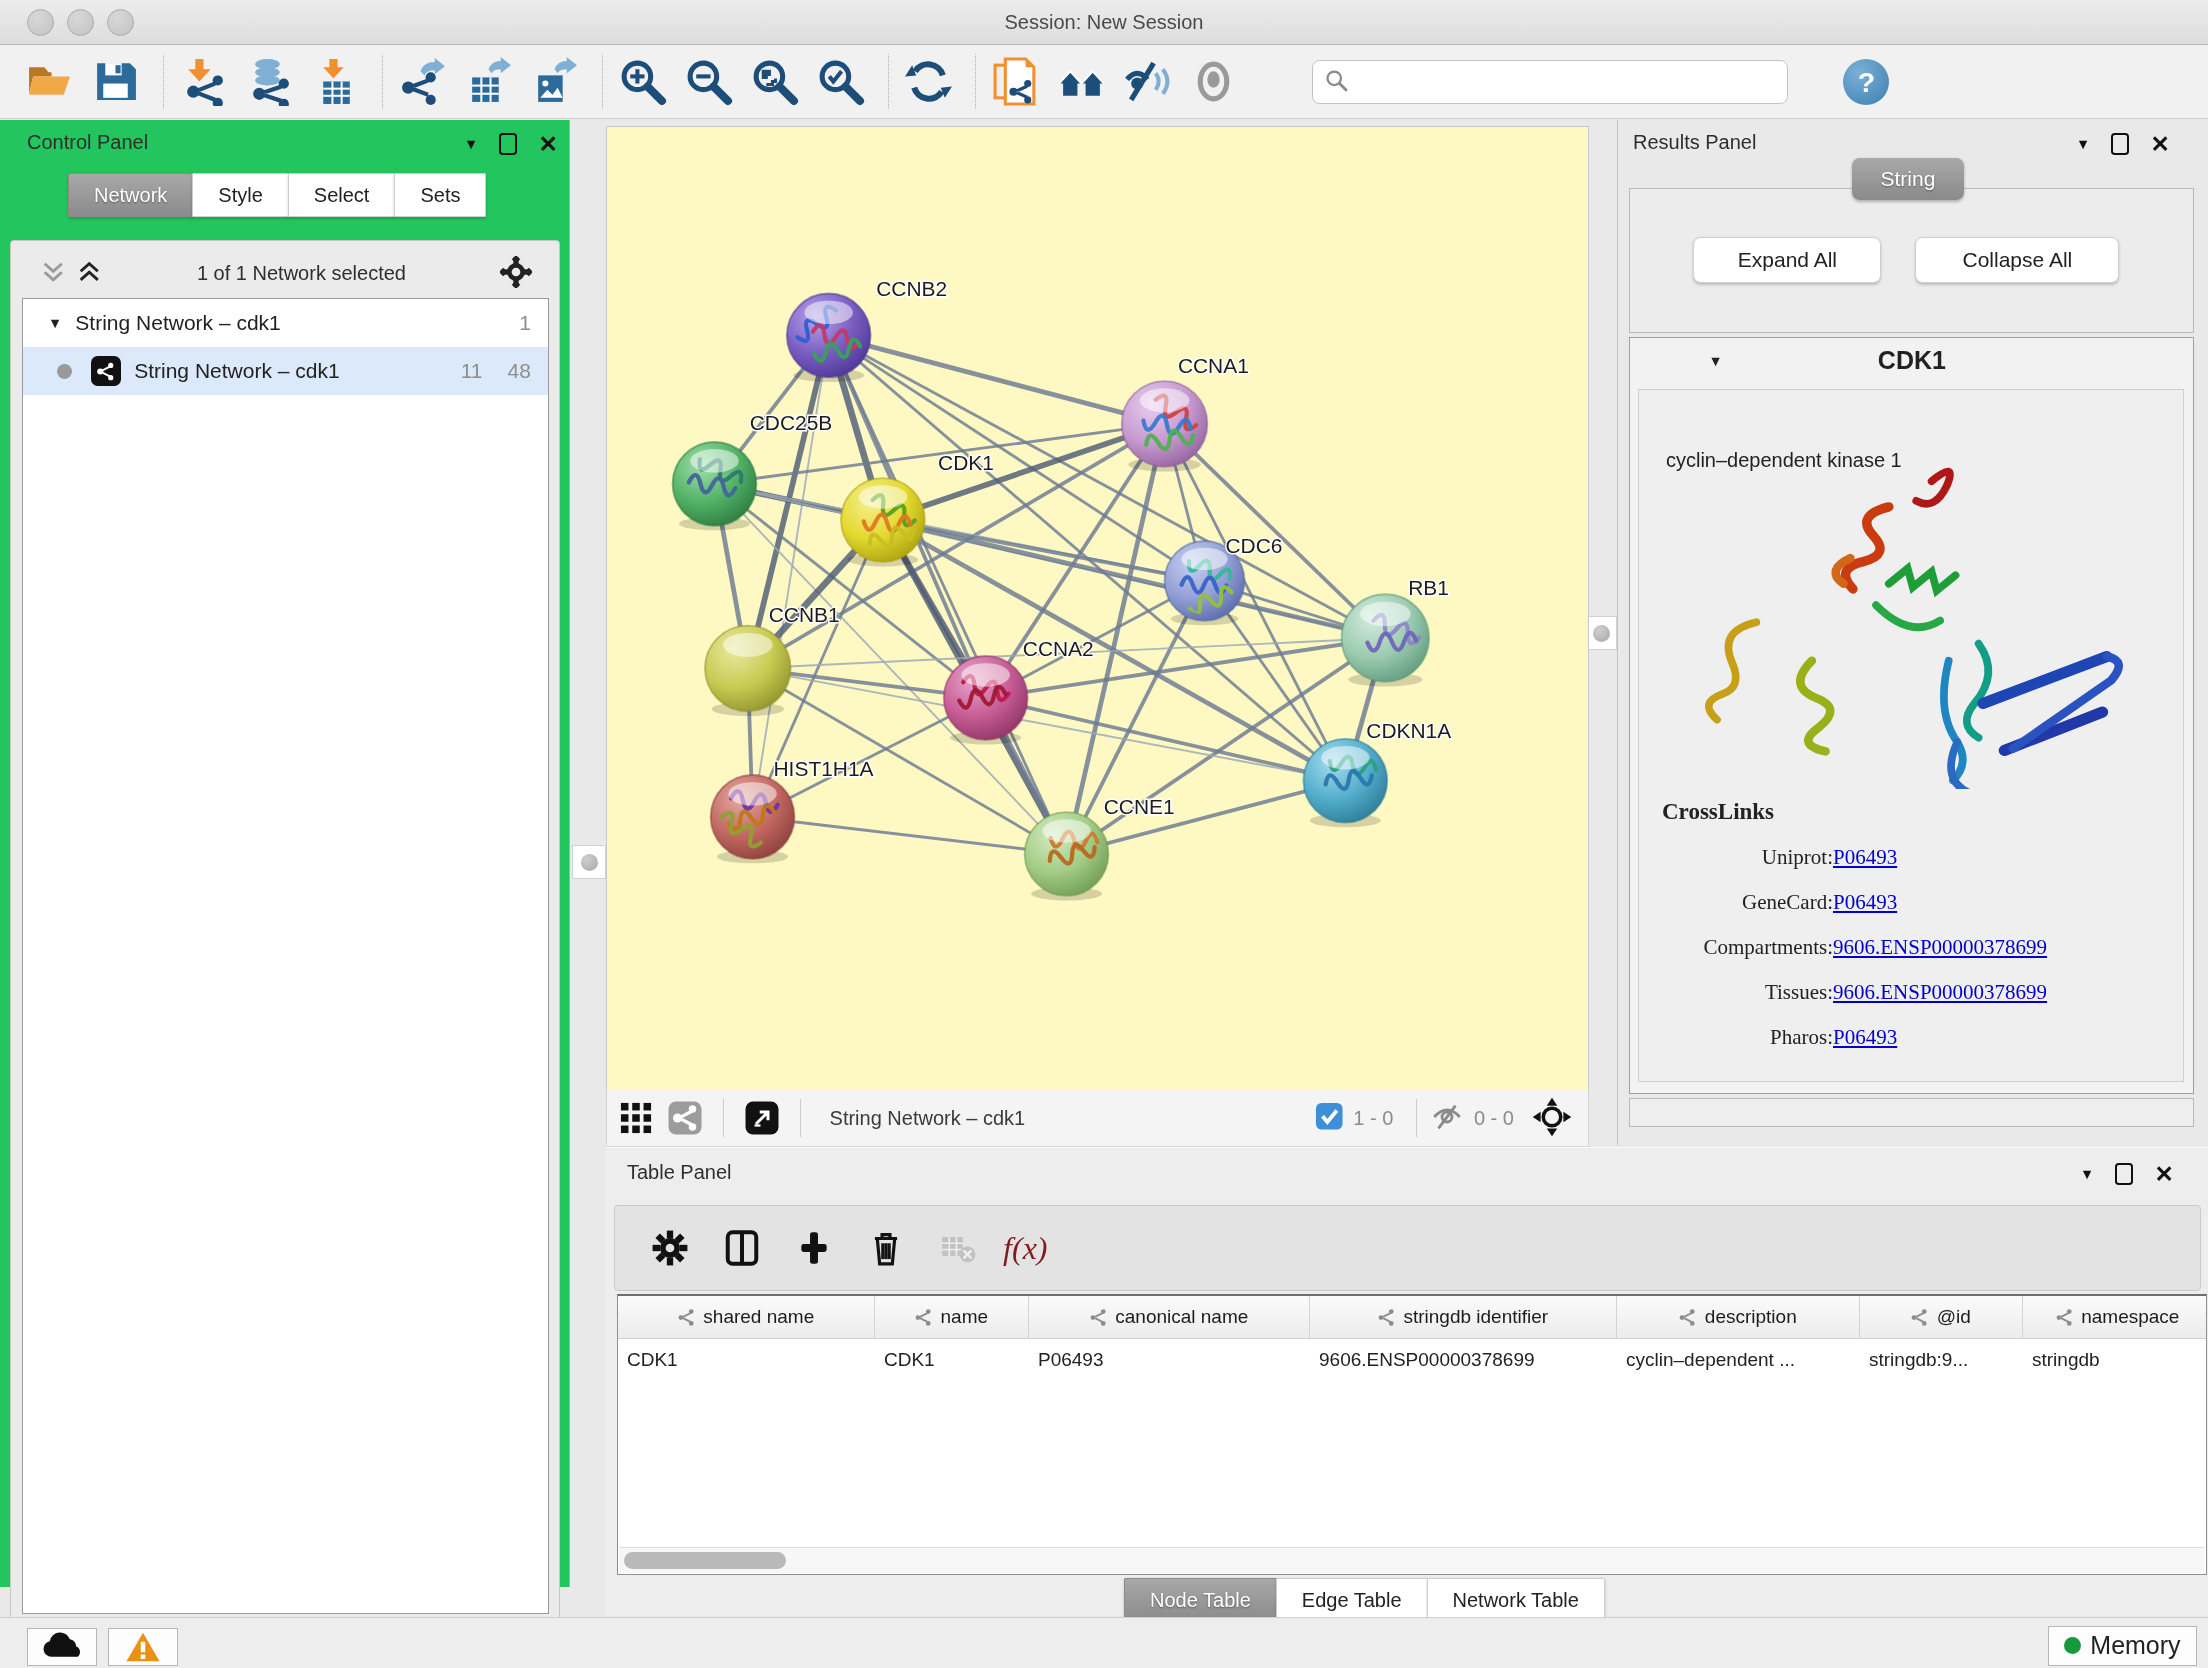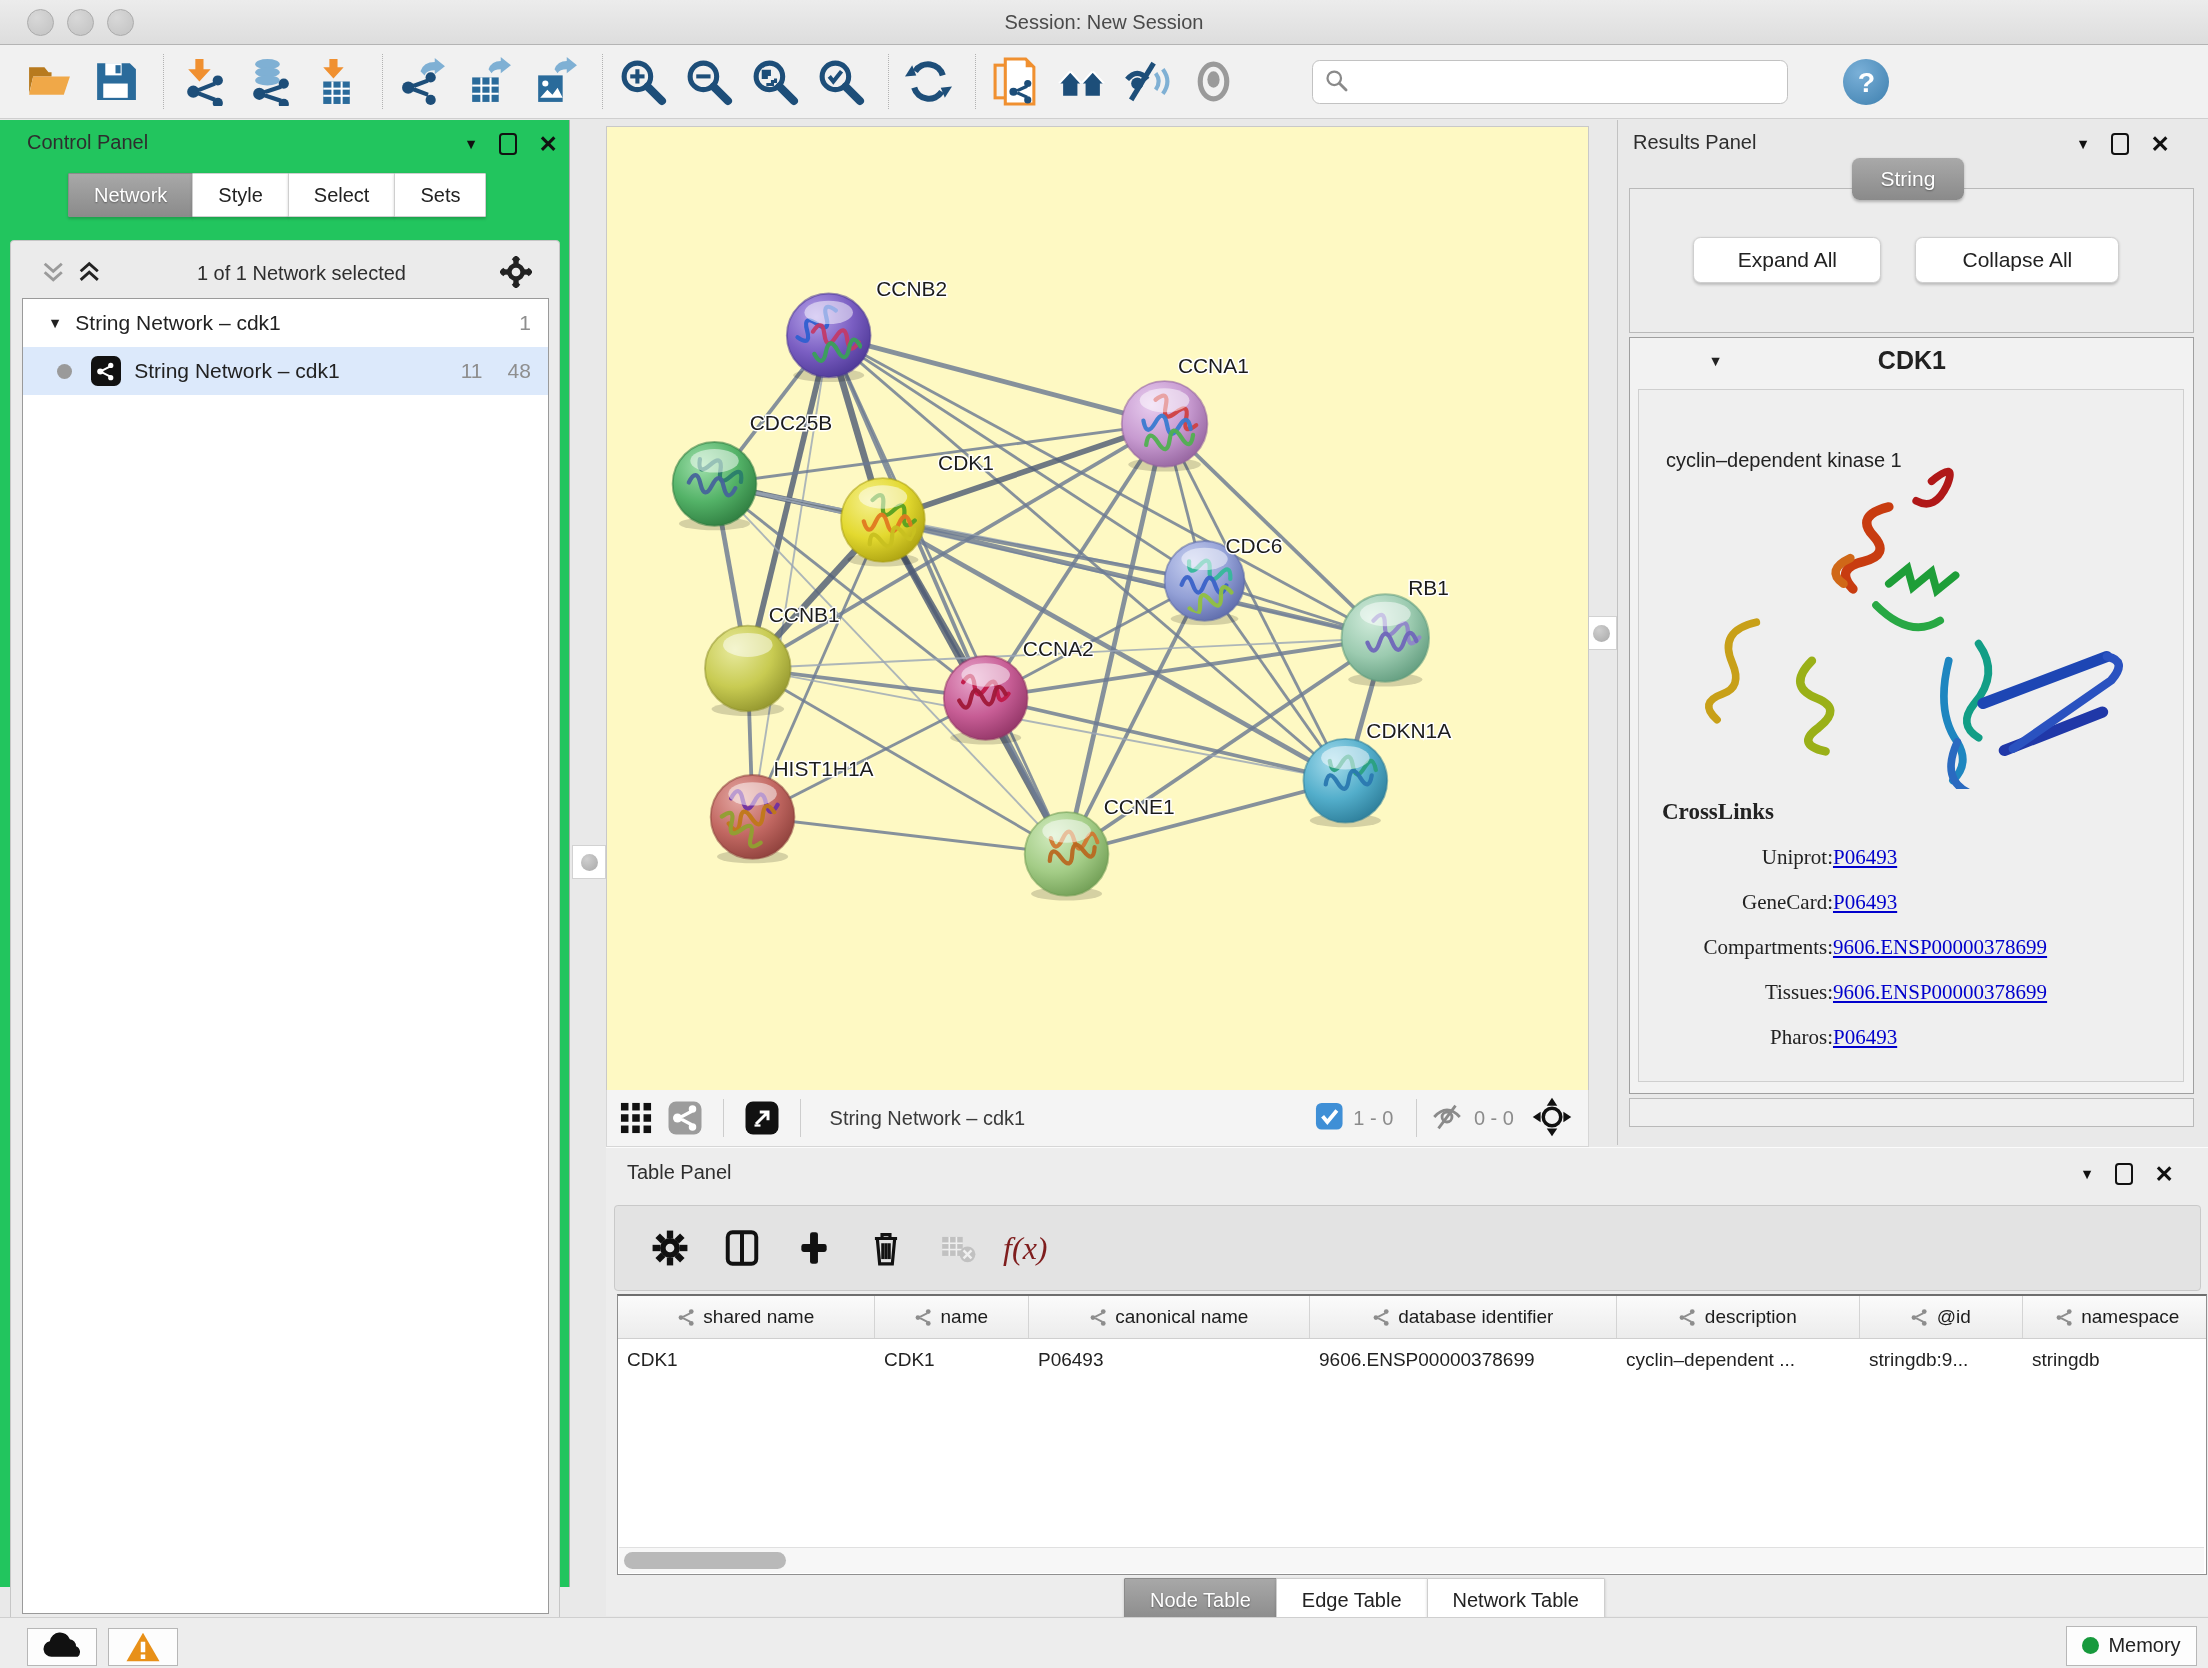--- a/index.html
+++ b/index.html
@@ -87,21 +87,21 @@
   .td{font-size:19px;display:flex;align-items:center;padding-left:9.5px;box-sizing:border-box;overflow:hidden;
     white-space:nowrap;flex:0 0 auto;}
   #hscroll{position:absolute;left:1px;bottom:1px;width:1585px;height:25px;background:#f7f7f7;border-top:1px solid #e0e0e0;}
   #hthumb{position:absolute;left:5.7px;top:3.8px;width:162px;height:17px;background:#b9b9b9;border-radius:8.6px;}
   #table-tabs{position:absolute;left:518px;top:430px;display:flex;}
   
   #statusbar{left:0;top:1617px;width:2208px;height:51px;background:#ededed;border-top:1px solid #cfcfcf;}
   .sb-btn{position:absolute;top:9.5px;width:68px;height:36px;background:#fdfdfd;border:1.9px solid #b7b7b7;
     display:flex;align-items:center;justify-content:center;}
   #memory-btn{position:absolute;right:11.4px;top:7.6px;height:38px;background:#fdfdfd;border:1.9px solid #b7b7b7;
-    display:flex;align-items:center;gap:9.5px;padding:0 15px;font-size:20px;}
+    display:flex;align-items:center;gap:9.5px;padding:0 15px;font-size:25px;}
   #memdot{width:17px;height:17px;border-radius:50%;background:#179a3d;}
 </style>
 </head>
 <body>
 
 <div class="abs" id="titlebar">
   <div class="tlight" style="left:27px"></div>
   <div class="tlight" style="left:67px"></div>
   <div class="tlight" style="left:107px"></div>
   <div class="abs" id="win-title">Session: New Session</div>
@@ -860,21 +860,21 @@
         </div>
         <div class="th" style="width: 307px;">
           <svg width="19" height="19" viewBox="0 0 48 48">
             <g fill="#8d8d8d">
               <circle cx="10" cy="24" r="6"></circle>
               <circle cx="36" cy="9" r="6"></circle>
               <circle cx="36" cy="39" r="6"></circle>
               <path d="M13 21l20-10 2 4-20 10zM13 27l20 10 2-4-20-10z"></path>
             </g>
           </svg>
-          <span>database identifier</span>
+          <span>stringdb identifier</span>
         </div>
         <div class="th" style="width: 243px;">
           <svg width="19" height="19" viewBox="0 0 48 48">
             <g fill="#8d8d8d">
               <circle cx="10" cy="24" r="6"></circle>
               <circle cx="36" cy="9" r="6"></circle>
               <circle cx="36" cy="39" r="6"></circle>
               <path d="M13 21l20-10 2 4-20 10zM13 27l20 10 2-4-20-10z"></path>
             </g>
           </svg>

